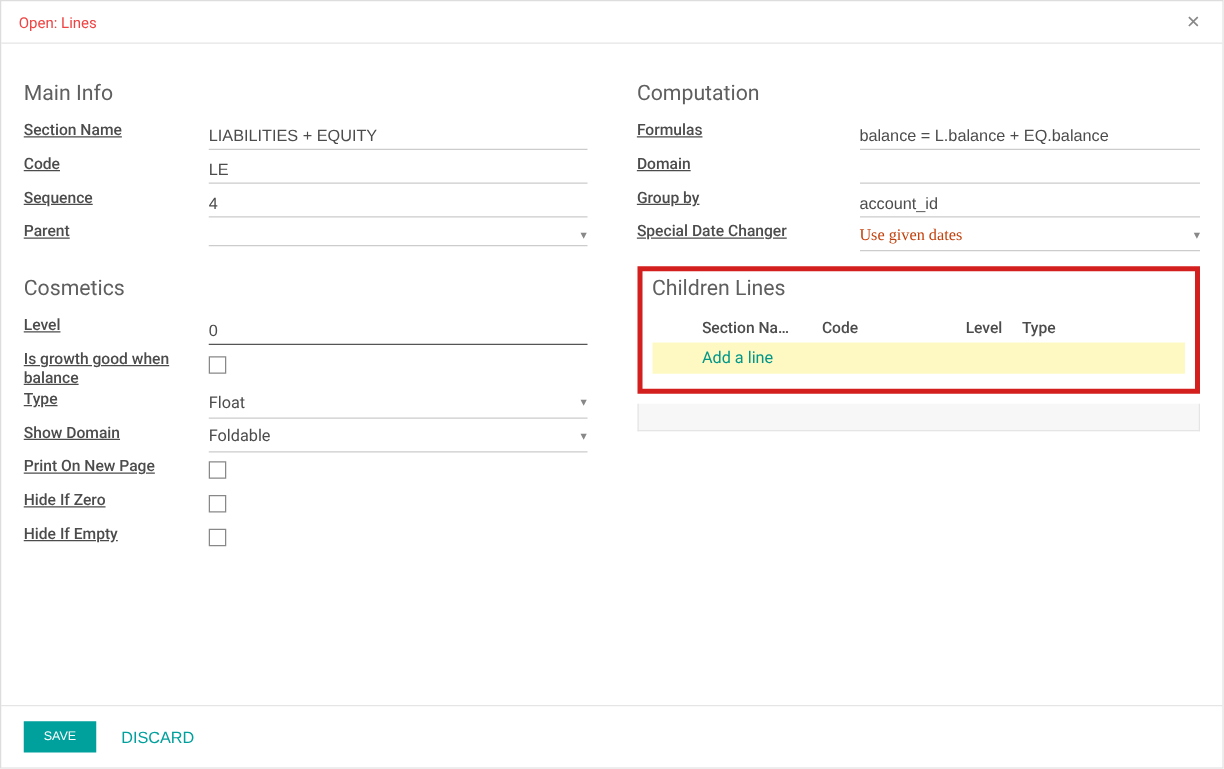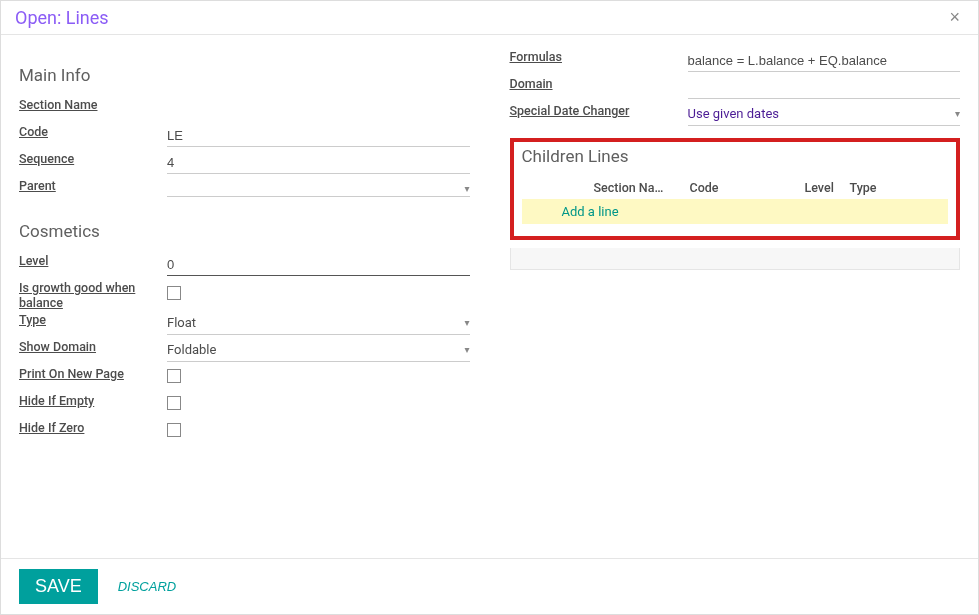--- a/index.html
+++ b/index.html
@@ -1,48 +1,48 @@
 <!DOCTYPE html>
 <html><head>
 <meta charset="utf-8">
 <style>
 * { box-sizing: border-box; margin: 0; padding: 0; }
 body { font-family: -apple-system, BlinkMacSystemFont, "Segoe UI", Roboto, sans-serif; font-size: 13px; color: #4c4c4c; background: #fff; }
 .modal { width: 979px; height: 615px; border: 1px solid #ddd; background: #fff; position: relative; display: flex; flex-direction: column; }
 .modal-header { display: flex; justify-content: space-between; align-items: center; padding: 6px 14px; border-bottom: 1px solid #e5e5e5; }
-.modal-title { font-size: 18px; color: #8b5cf6; font-weight: 400; }
+.modal-title { font-size: 12px; color: #ef4444; font-weight: 400; }
 .close-btn { background: none; border: none; font-size: 18px; color: #888; cursor: pointer; padding: 0 4px; }
 .modal-body { flex: 1; padding: 12px 18px 0 18px; overflow: auto; }
 .columns { display: flex; gap: 40px; }
 .col { flex: 1; position: relative; }
 h2 { font-size: 17px; font-weight: 400; color: #5f5f5f; margin: 18px 0 10px 0; }
 .form-row { display: flex; align-items: center; min-height: 27px; margin-bottom: 0; }
 .form-label { width: 148px; font-size: 12.5px; color: #4c4c4c; font-weight: 500; flex-shrink: 0; padding-top: 2px; align-self: flex-start; text-decoration: underline; }
 .form-control { flex: 1; position: relative; }
 .input-text { width: 100%; border: none; border-bottom: 1px solid #ccc; padding: 3px 0; font-size: 13px; color: #4c4c4c; background: transparent; outline: none; }
 .input-text-bold { border-bottom: 1px solid #555; }
 .select-wrap { display: flex; align-items: center; border-bottom: 1px solid #ccc; padding-bottom: 2px; }
 .select-value { flex: 1; font-size: 13px; color: #4c4c4c; padding: 2px 0; }
 .caret { font-size: 10px; color: #888; }
 .checkbox { width: 14px; height: 14px; border: 1px solid #888; display: inline-block; background: #fff; }
 .highlight-box { border: 4px solid #d41f1f; padding: 0 8px 12px 8px; margin-top: 10px; }
 .highlight-box h2 { margin-top: 4px; }
 .table-wrap { background: #fff; }
 .thead-row { display: flex; font-size: 12.5px; color: #4c4c4c; font-weight: 500; padding: 4px 4px 4px 40px; }
-.th-name { width: 96px; white-space: nowrap; overflow: hidden; text-overflow: ellipsis; padding-right: 8px; margin-left: 32px; }
+.th-name { width: 96px; white-space: nowrap; overflow: hidden; text-overflow: ellipsis; padding-right: 8px; }
 .th-code { width: 115px; }
 .th-level { width: 45px; }
 .th-type { flex: 1; }
 .add-line-row { padding: 5px 4px 5px 40px; background: #fef9c3; }
 .add-line { color: #009688; font-size: 13px; cursor: pointer; }
 .bottom-stripe { height: 22px; background: #f7f7f7; border: 1px solid #e5e5e5; border-top: none; margin: 8px 0 0 0; }
 .modal-footer { display: flex; gap: 12px; align-items: center; padding: 10px 18px; border-top: 1px solid #e5e5e5; }
-.btn-save { background: #00a09d; color: #fff; border: none; padding: 7px 16px; font-size: 18px; font-weight: 500; cursor: pointer; }
-.btn-discard { background: none; border: none; color: #00a09d; font-size: 13px; font-weight: 500; cursor: pointer; padding: 7px 8px; font-style: italic; }
-.placeholder-text { color: #4c1d95; }
+.btn-save { background: #00a09d; color: #fff; border: none; padding: 7px 16px; font-size: 10px; font-weight: 500; cursor: pointer; }
+.btn-discard { background: none; border: none; color: #00a09d; font-size: 13px; font-weight: 500; cursor: pointer; padding: 7px 8px; }
+.placeholder-text { color: #c2410c; font-family: Liberation Serif, serif; }
 </style>
 </head>
 <body>
 
 <div class="modal">
 
   <div class="modal-header">
     <div class="modal-title">Open: Lines</div>
     <button class="close-btn">
       <span>×</span>
@@ -51,20 +51,23 @@
 
   <div class="modal-body">
     <div class="columns">
 
       <div class="col">
 
         <h2>Main Info</h2>
 
         <div class="form-row">
           <div class="form-label">Section Name</div>
+          <div class="form-control">
+            <input class="input-text" value="LIABILITIES + EQUITY" style="">
+          </div>
         </div>
 
         <div class="form-row">
           <div class="form-label">Code</div>
           <div class="form-control">
             <input class="input-text" value="LE" style="">
           </div>
         </div>
 
         <div class="form-row">
@@ -121,52 +124,59 @@
         </div>
 
         <div class="form-row">
           <div class="form-label">Print On New Page</div>
           <div class="form-control">
             <span class="checkbox"></span>
           </div>
         </div>
 
         <div class="form-row">
+          <div class="form-label">Hide If Zero</div>
+          <div class="form-control">
+            <span class="checkbox"></span>
+          </div>
+        </div>
+
+        <div class="form-row">
           <div class="form-label">Hide If Empty</div>
           <div class="form-control">
             <span class="checkbox"></span>
           </div>
         </div>
 
-        <div class="form-row">
-          <div class="form-label">Hide If Zero</div>
-          <div class="form-control">
-            <span class="checkbox"></span>
-          </div>
-        </div>
-
       </div>
 
       <div class="col">
 
+        <h2>Computation</h2>
 
         <div class="form-row">
           <div class="form-label" style="width:178px">Formulas</div>
           <div class="form-control">
             <input class="input-text" value="balance = L.balance + EQ.balance" style="">
           </div>
         </div>
 
         <div class="form-row">
           <div class="form-label" style="width:178px">Domain</div>
           <div class="form-control">
             <input class="input-text" value="" style="">
           </div>
         </div>
 
+        <div class="form-row">
+          <div class="form-label" style="width:178px">Group by</div>
+          <div class="form-control">
+            <input class="input-text" value="account_id" style="">
+          </div>
+        </div>
 
         <div class="form-row">
           <div class="form-label" style="width:178px">Special Date Changer</div>
           <div class="form-control">
             <div class="select-wrap">
               <span class="select-value placeholder-text">Use given dates</span>
               <span class="caret">▾</span>
             </div>
           </div>
         </div>

